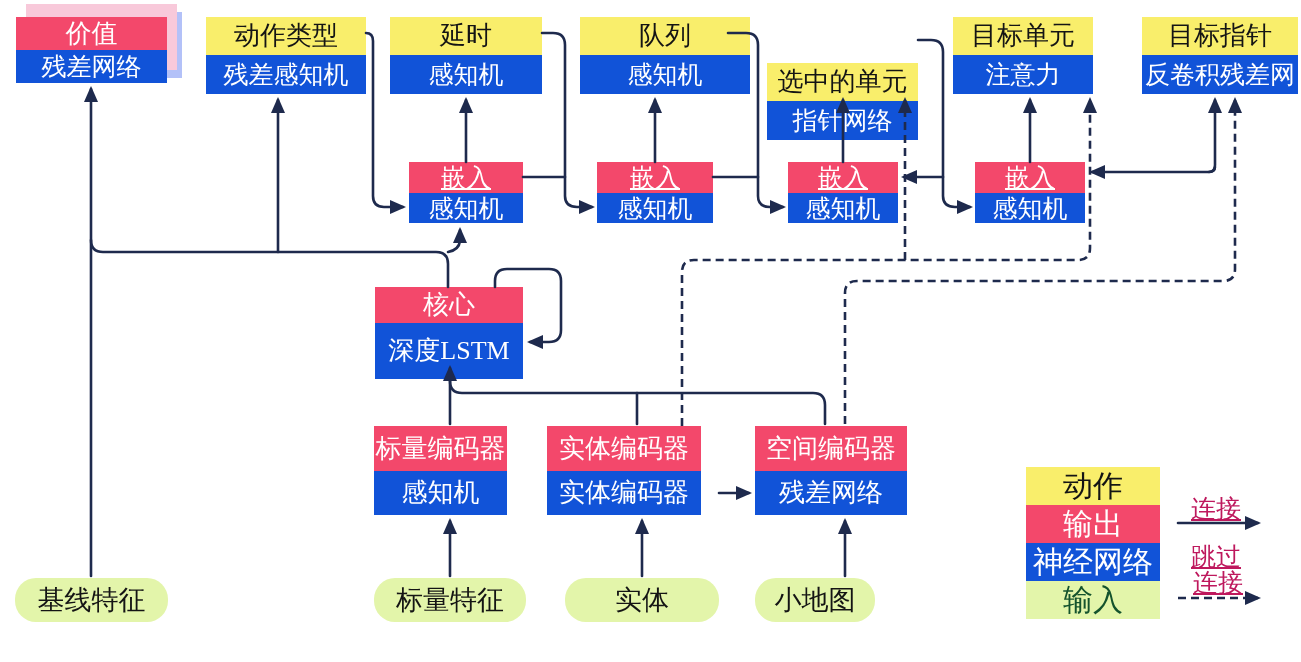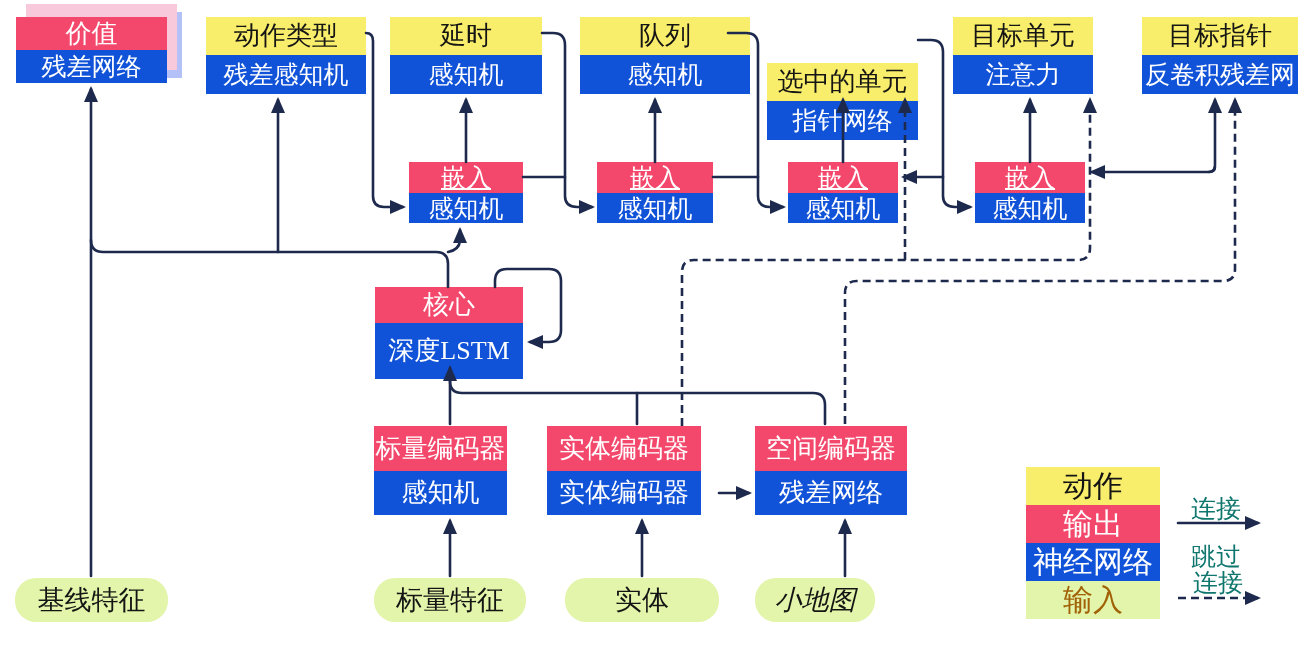--- a/index.html
+++ b/index.html
@@ -4,37 +4,37 @@
 <style>
   html,body{margin:0;padding:0;background:#ffffff;}
   #canvas{position:relative;width:1301px;height:662px;background:#ffffff;overflow:hidden;
           font-family:"Liberation Serif","DejaVu Serif",serif;}
   .box{position:absolute;display:flex;flex-direction:column;}
   .cell{display:flex;align-items:center;justify-content:center;white-space:nowrap;
         font-size:26px;line-height:1;}
   .red{background:#F3486B;color:#ffffff;}
   .blue{background:#1153D8;color:#ffffff;}
   .yellow{background:#F9EE6B;color:#141414;}
-  .green{background:#E3F5AA;color:#a16207;}
+  .green{background:#E3F5AA;color:#14532d;}
   .head .t{height:38px;}
   .head .b{height:39px;font-size:25px;}
   .value .t{height:33px;}
   .value .b{height:33px;font-size:25px;}
   .shadow{position:absolute;}
   .embed .t{height:31px;font-size:25px;text-decoration:underline;}
   .embed .b{height:30px;font-size:25px;}
   .core .t{height:36px;}
   .core .b{height:56px;}
   .enc .t{height:45px;}
   .enc .b{height:44px;}
   .input{position:absolute;height:44px;display:flex;align-items:center;justify-content:center;
          font-size:27px;background:#E3F5AA;color:#141414;white-space:nowrap;border-radius:21px;}
   #wires{position:absolute;left:0;top:0;z-index:5;}
   .lg-row{height:38px;display:flex;align-items:center;justify-content:center;font-size:30px;margin-left:16px;}
-  .lg-label{position:absolute;font-size:25px;color:#0f766e;white-space:nowrap;z-index:6;}
+  .lg-label{position:absolute;font-size:25px;color:#be185d;white-space:nowrap;z-index:6;text-decoration:underline;}
 </style>
 </head>
 <body>
 
 <div id="canvas">
 
   <div class="shadow" style="left:31px;top:12px;width:151px;height:66px;background:#B3C1F8;z-index:1;"></div>
   <div class="shadow" style="left:26px;top:4px;width:151px;height:66px;background:#F8C9DA;z-index:2;"></div>
 
   <div class="box value" style="left:16px;top:17px;width:151px;z-index:3;">
@@ -97,21 +97,21 @@
     <div class="cell blue b">实体编码器</div>
   </div>
   <div class="box enc" style="left:755px;top:426px;width:152px;z-index:3;">
     <div class="cell red t">空间编码器</div>
     <div class="cell blue b">残差网络</div>
   </div>
 
   <div class="input" style="left:15px;top:578px;width:153px;">基线特征</div>
   <div class="input" style="left:374px;top:578px;width:152px;">标量特征</div>
   <div class="input" style="left:565px;top:578px;width:154px;">实体</div>
-  <div class="input" style="left:755px;top:578px;width:120px;font-style:italic;">小地图</div>
+  <div class="input" style="left:755px;top:578px;width:120px;">小地图</div>
 
   <div class="box" style="left:1010px;top:467px;width:150px;z-index:3;">
     <div class="lg-row yellow">动作</div>
     <div class="lg-row red">输出</div>
     <div class="lg-row blue">神经网络</div>
     <div class="lg-row green">输入</div>
   </div>
   <div class="lg-label" style="left:1191px;top:492px;">连接</div>
   <div class="lg-label" style="left:1191px;top:540px;">跳过</div>
   <div class="lg-label" style="left:1193px;top:566px;">连接</div>

